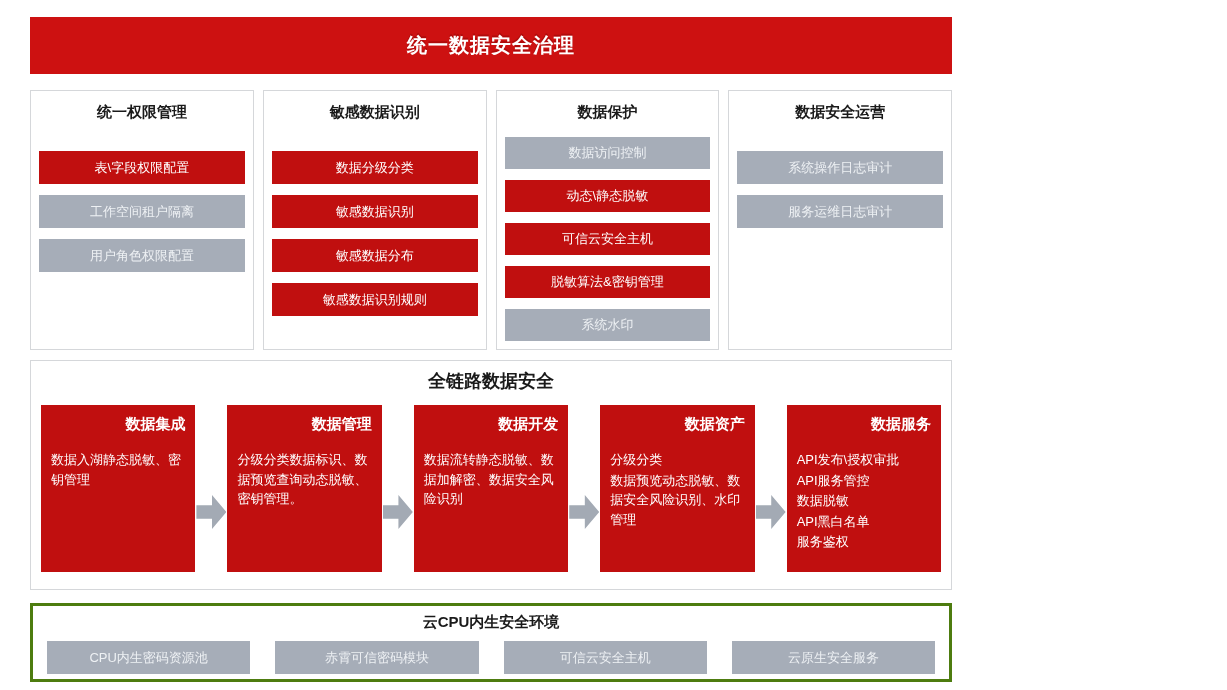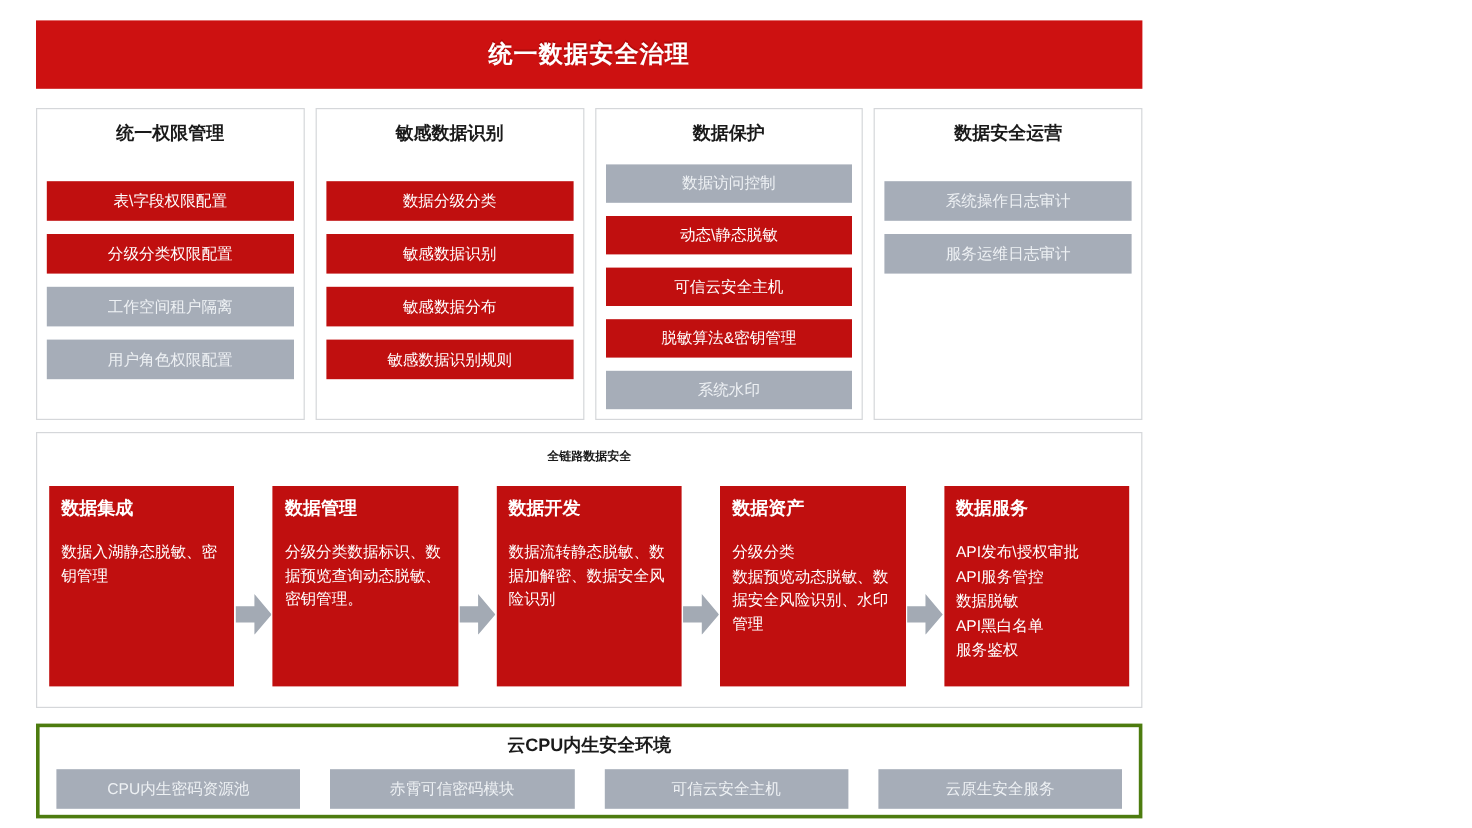--- a/index.html
+++ b/index.html
@@ -24,27 +24,27 @@
   .item{
     height:33px;line-height:33px;margin-bottom:11px;
     text-align:center;font-size:13px;
   }
   .panel--five .item{height:32px;line-height:32px;}
   .item[data-variant="red"]{background:var(--box-red,#c00f0f);color:#ffffff;}
   .item[data-variant="gray"]{background:var(--box-gray,#a6adb8);color:#eef1f4;}
 
   
   .chain{margin:10px 30px 0;height:230px;border:1px solid #d5d7da;box-sizing:border-box;padding-top:10px;}
-  .chain-title{font-size:10px;font-weight:bold;color:#1a1a1a;text-align:center;height:20px;line-height:20px;}
+  .chain-title{font-size:18px;font-weight:bold;color:#1a1a1a;text-align:center;height:20px;line-height:20px;}
   .stages{display:flex;align-items:flex-start;margin:14px 10px 0;}
   .stage{
     flex:1;height:167px;background:var(--box-red,#c00f0f);color:#ffffff;
     box-sizing:border-box;padding:9px 10px 0;
   }
-  .stage-title{font-size:15px;font-weight:bold;text-align:left;height:20px;line-height:20px;}
+  .stage-title{font-size:15px;font-weight:bold;text-align:right;height:20px;line-height:20px;}
   .stage-body{margin-top:16px;font-size:13px;line-height:1.5;text-align:left;}
   .stage-line{margin:0 0 1px 0;}
   .arrow{
     width:30px;height:34px;flex:0 0 30px;margin:90px 1px 0;
     background:var(--arrow-gray,#a3aab4);
     clip-path:polygon(0% 30%,52% 30%,52% 0%,100% 50%,52% 100%,52% 70%,0% 70%);
   }
 
   
   .foundation{margin:13px 30px 0;height:79px;border:3px solid #4d7c0f;box-sizing:border-box;padding-top:6px;}
@@ -63,21 +63,20 @@
   <div class="banner">
     <span class="banner-title">统一数据安全治理</span>
   </div>
 
   <div class="panels-row">
 
     <div class="panel">
       <div class="panel-title">统一权限管理</div>
       <div class="items">
         <div class="item" data-variant="red">表\字段权限配置</div>
-        <div class="item" data-variant="red">分级分类权限配置</div>
         <div class="item" data-variant="gray">工作空间租户隔离</div>
         <div class="item" data-variant="gray">用户角色权限配置</div>
       </div>
     </div>
 
     <div class="panel">
       <div class="panel-title">敏感数据识别</div>
       <div class="items">
         <div class="item" data-variant="red">数据分级分类</div>
         <div class="item" data-variant="red">敏感数据识别</div>

